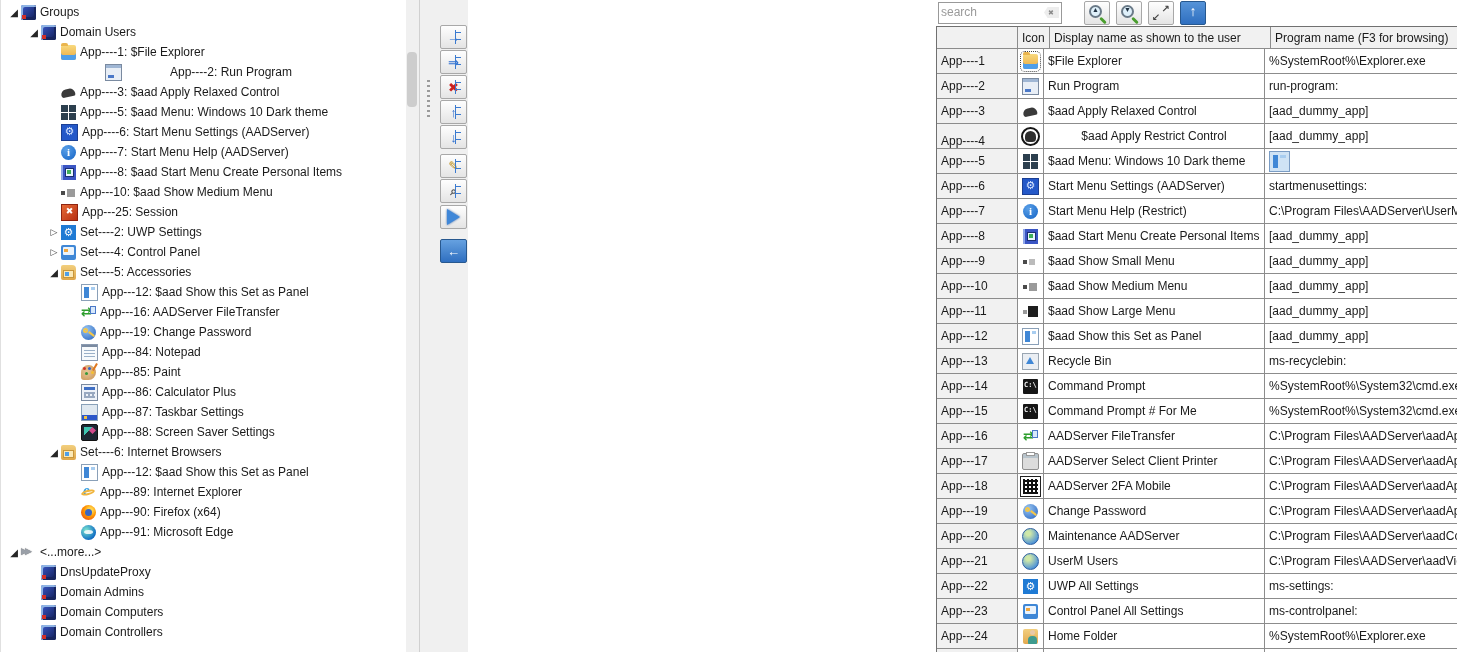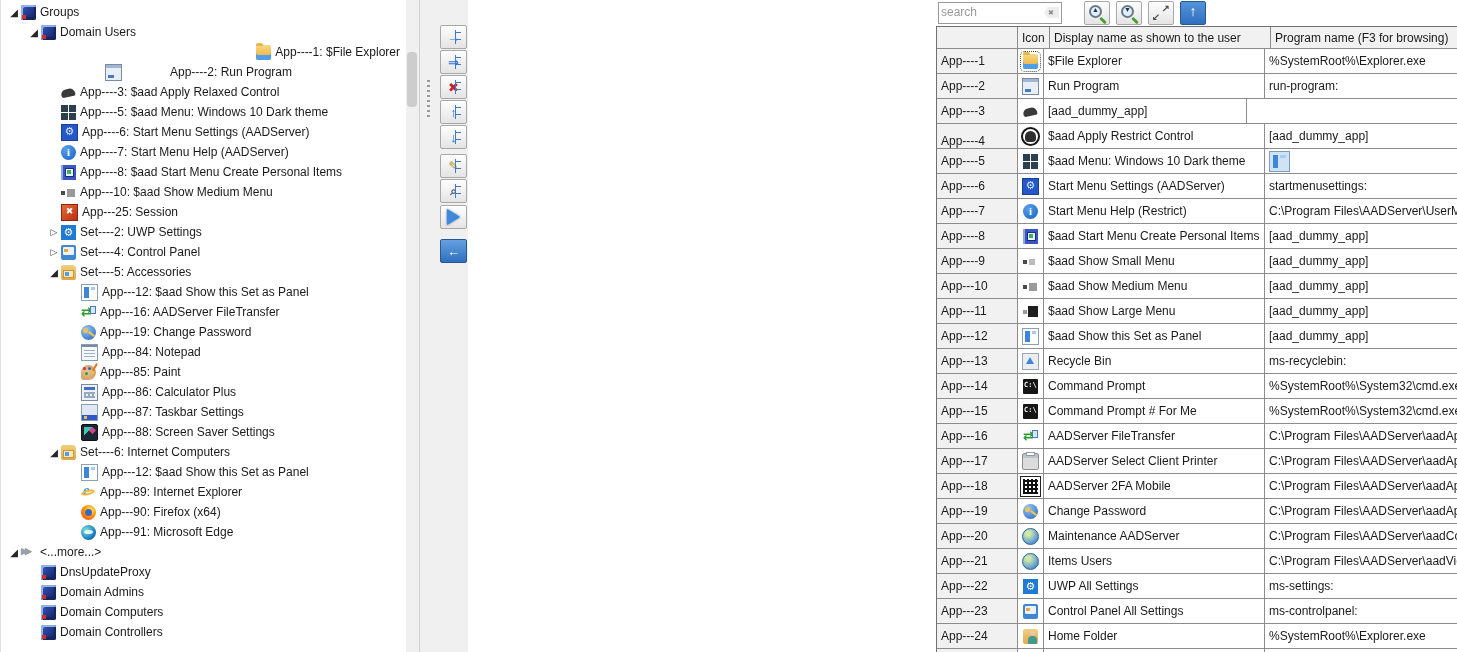--- a/index.html
+++ b/index.html
@@ -195,21 +195,21 @@
     <div class="trow-item" style="padding-left: 6px;">
       <span class="texp expanded">◢</span>
       <span class="icon ic-group-icon tico"></span>
       <span class="tlabel">Groups</span>
     </div>
     <div class="trow-item" style="padding-left: 26px;">
       <span class="texp expanded">◢</span>
       <span class="icon ic-group-icon tico"></span>
       <span class="tlabel">Domain Users</span>
     </div>
-    <div class="trow-item" style="padding-left: 72px; justify-content: flex-end;">
+    <div class="trow-item" style="padding-left: 46px;">
       <span class="texp"></span>
       <span class="icon ic-file-explorer-icon tico"></span>
       <span class="tlabel">App----1: $File Explorer</span>
     </div>
     <div class="trow-item" style="padding-left: 46px; gap: 44px;">
       <span class="texp"></span>
       <span class="icon ic-run-program-icon tico"></span>
       <span class="tlabel">App----2: Run Program</span>
     </div>
     <div class="trow-item" style="padding-left: 46px;">
@@ -298,21 +298,21 @@
       <span class="tlabel">App---87: Taskbar Settings</span>
     </div>
     <div class="trow-item" style="padding-left: 66px;">
       <span class="texp"></span>
       <span class="icon ic-screensaver-icon tico"></span>
       <span class="tlabel">App---88: Screen Saver Settings</span>
     </div>
     <div class="trow-item" style="padding-left: 46px;">
       <span class="texp expanded">◢</span>
       <span class="icon ic-accessories-folder-icon tico"></span>
-      <span class="tlabel">Set----6: Internet Computers</span>
+      <span class="tlabel">Set----6: Internet Browsers</span>
     </div>
     <div class="trow-item" style="padding-left: 66px;">
       <span class="texp"></span>
       <span class="icon ic-panel-icon tico"></span>
       <span class="tlabel">App---12: $aad Show this Set as Panel</span>
     </div>
     <div class="trow-item" style="padding-left: 66px;">
       <span class="texp"></span>
       <span class="icon ic-ie-icon tico"></span>
       <span class="tlabel">App---89: Internet Explorer</span>
@@ -456,32 +456,35 @@
           <span>run-program:</span>
         </div>
       </div>
       <div class="grow">
         <div class="gcell idc" style="width: 72px;">
           <span>App----3</span>
         </div>
         <div class="gcell iconc" style="width: 23px;">
           <span class="icon ic-hand-icon"></span>
         </div>
+        <div class="gcell" style="width: 212px;">
+          <span>$aad Apply Relaxed Control</span>
+        </div>
         <div class="gcell" style="width: 194px;">
           <span>[aad_dummy_app]</span>
         </div>
       </div>
       <div class="grow">
         <div class="gcell idc" style="width: 72px; align-items: flex-end;">
           <span>App----4</span>
         </div>
         <div class="gcell iconc" style="width: 23px;">
           <span class="icon ic-hand-restrict-icon"></span>
         </div>
-        <div class="gcell" style="width: 212px;">
+        <div class="gcell" style="width: 212px; justify-content: center;">
           <span>$aad Apply Restrict Control</span>
         </div>
         <div class="gcell" style="width: 194px;">
           <span>[aad_dummy_app]</span>
         </div>
       </div>
       <div class="grow">
         <div class="gcell idc" style="width: 72px;">
           <span>App----5</span>
         </div>
@@ -706,21 +709,21 @@
         </div>
       </div>
       <div class="grow">
         <div class="gcell idc" style="width: 72px;">
           <span>App---21</span>
         </div>
         <div class="gcell iconc" style="width: 23px;">
           <span class="icon ic-globe-icon"></span>
         </div>
         <div class="gcell" style="width: 212px;">
-          <span>Items Users</span>
+          <span>UserM Users</span>
         </div>
         <div class="gcell" style="width: 194px;">
           <span>C:\Program Files\AADServer\aadVie</span>
         </div>
       </div>
       <div class="grow">
         <div class="gcell idc" style="width: 72px;">
           <span>App---22</span>
         </div>
         <div class="gcell iconc" style="width: 23px;">

